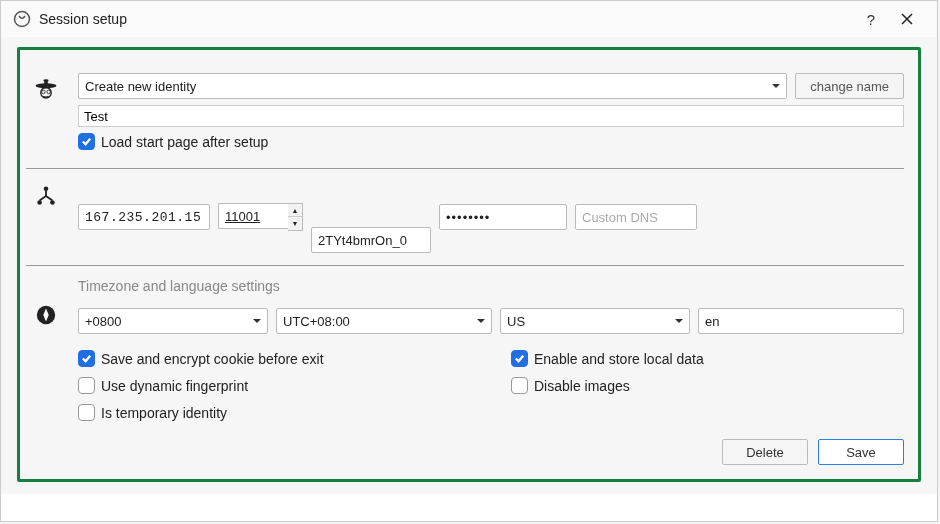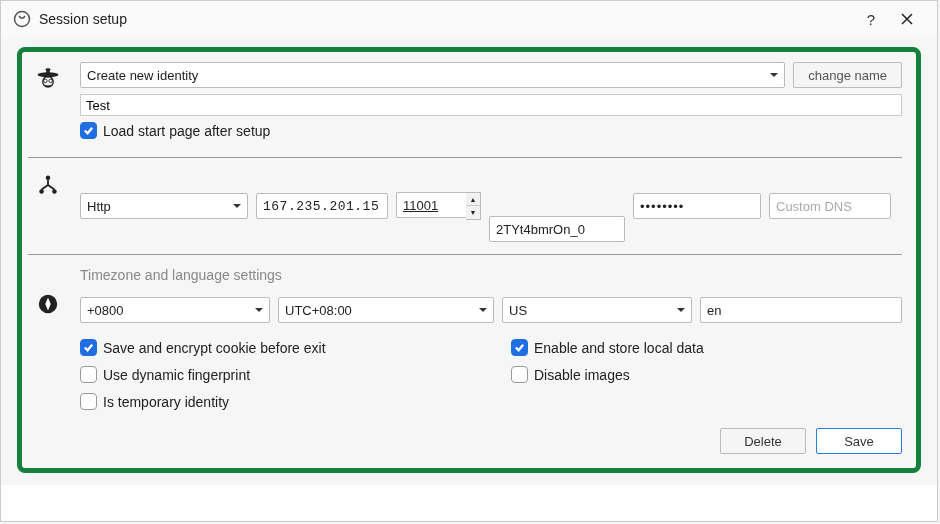--- a/index.html
+++ b/index.html
@@ -108,21 +108,21 @@
   .check.checked svg { width: 11px; height: 11px; stroke: #fff; stroke-width: 2.5; fill:none; }
   .spinbox { display:flex; align-items:stretch; }
   .spinbox .textinput { width: 70px; border-top-right-radius:0; border-bottom-right-radius:0; border-right:none; text-align:left;text-decoration:underline; }
   .spinbtns { display:flex; flex-direction:column; border:1px solid #bbb; border-left:none; }
   .spinbtn { width:14px; height:13px; display:flex; align-items:center; justify-content:center; font-size:7px; background:#f2f2f2; cursor:pointer; line-height:1;}
   .spinbtn:first-child { border-bottom:1px solid #ccc; }
   .section-heading { color:#888; font-size:14px; margin-bottom:14px; }
   .grid-checks { display:grid; grid-template-columns: 1fr 1fr; column-gap: 40px; row-gap: 10px; margin-top: 16px; font-size:14px;}
   .footer { display:flex; justify-content:flex-end; gap:10px; margin-top: 18px; padding-right: 0;}
   .footer .button { min-width: 86px; text-align:center; color:#333; }
-  .content-inner { border:5px solid #15803d; border-radius:8px; background:#f6f6f6; padding: 10px 14px 14px 6px;}
+  .content-inner { border:3px solid #15803d; border-radius:2px; background:#f6f6f6; padding: 23px 14px 14px 6px;}
   .thin-border-input { height:22px; border:1px solid #ccc; padding: 1px 5px; font-size:13px; width:100%; background:#fff; font-family:inherit;}
 </style>
 </head>
 <body>
 
 <div class="window">
 
   <div class="titlebar">
     <span class="app-icon">
       <svg viewBox="0 0 24 24">
@@ -181,34 +181,29 @@
       <div class="side-icon network">
         <svg viewBox="0 0 24 24">
           <circle cx="12" cy="4" r="2.5" fill="#222"></circle>
           <circle cx="5" cy="19" r="2.5" fill="#222"></circle>
           <circle cx="19" cy="19" r="2.5" fill="#222"></circle>
           <path d="M12 6 L12 12 M12 12 L5 17 M12 12 L19 17" stroke="#222" stroke-width="2" fill="none"></path>
         </svg>
       </div>
       <div class="fields">
         <div class="row" style="margin-bottom:0;">
-          <span class="select-wrap" style="width:168px;">
-            <select class="select" style="width:100%;">
-              <option>Http</option>
-            </select>
-          </span>
           <input class="textinput" style="width: 132px; font-family: &quot;Courier New&quot;, monospace; letter-spacing: 0.5px;" value="167.235.201.15">
           <div class="spinbox">
             <input class="textinput" value="11001" style="">
             <div class="spinbtns">
               <div class="spinbtn">▲</div>
               <div class="spinbtn">▼</div>
             </div>
           </div>
-          <input class="textinput" style="width: 136px; margin-top: 46px;" value="2TYt4bmrOn_0">
+          <input class="textinput" style="width: 120px; margin-top: 46px;" value="2TYt4bmrOn_0">
           <input class="textinput" style="width: 128px; letter-spacing: 1px;" value="••••••••">
           <input class="textinput" style="width: 122px; color: rgb(170, 170, 170);" placeholder="Custom DNS">
         </div>
       </div>
     </div>
 
     <div class="section with-sep">
       <div class="side-icon compass" style="padding-top:26px;">
         <svg viewBox="0 0 24 24">
           <circle cx="12" cy="12" r="10" fill="#222"></circle>

